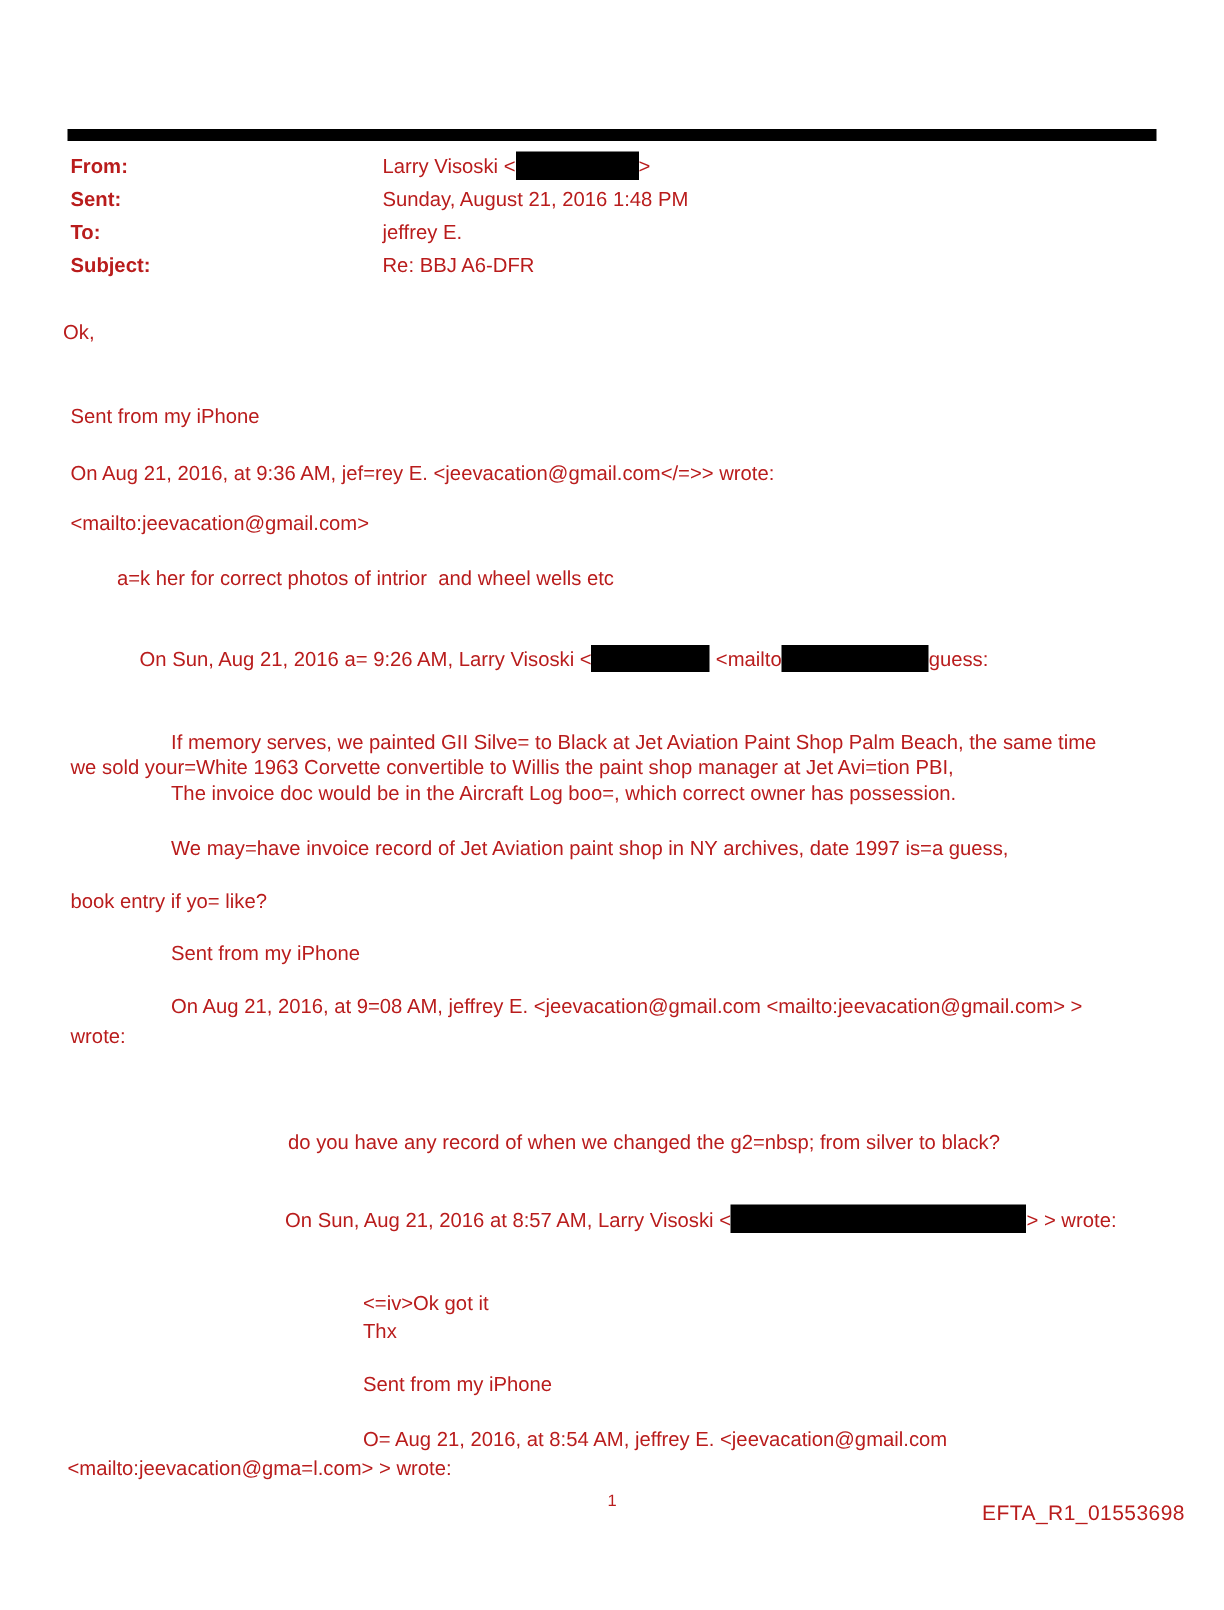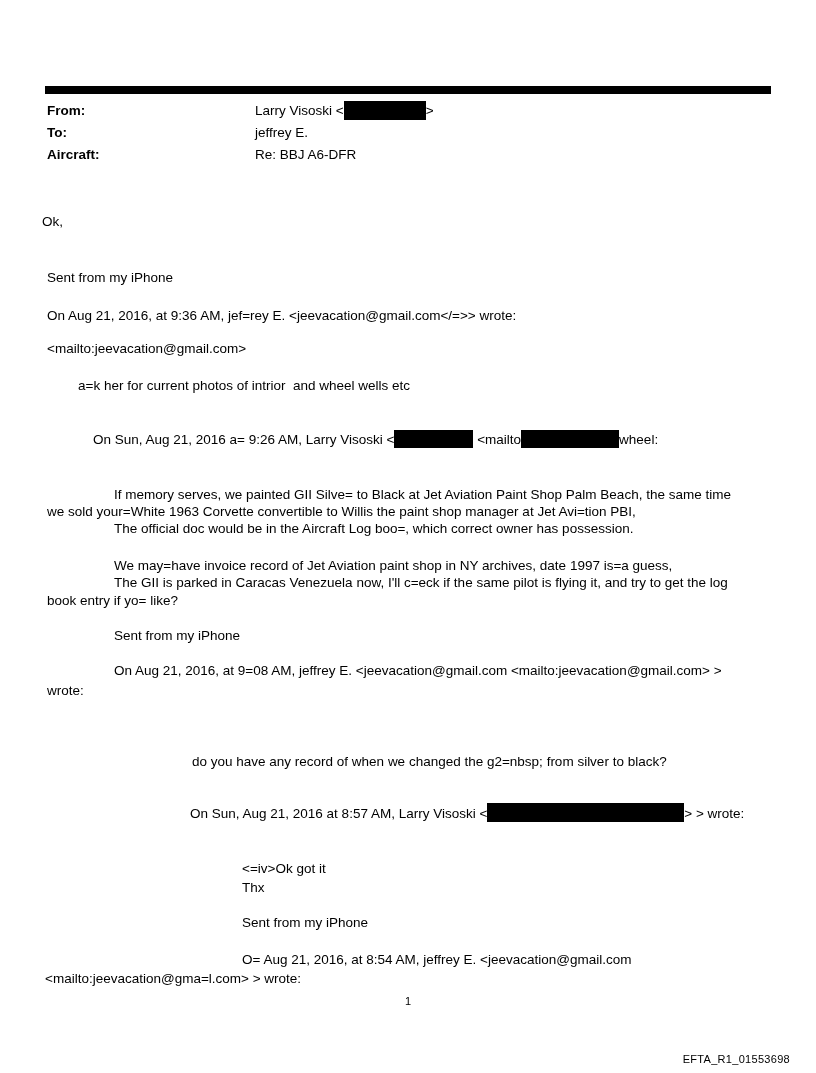--- a/index.html
+++ b/index.html
@@ -2,21 +2,21 @@
 <html><head>
 <meta charset="utf-8">
 <style>
   html, body { margin:0; padding:0; background:#ffffff; }
   .page {
     position:relative;
     width:816px; height:1073px;
     background:#ffffff;
     font-family:"Liberation Sans", sans-serif;
     font-size:13.5px;
-    color:#000000;
+    color:#b91c1c;
     overflow:hidden;
   }
   .top-rule {
     position:absolute; left:45px; top:86px;
     width:726px; height:8px; background:#000;
   }
   .hdr { position:absolute; left:47px; top:100px; }
   .hdr-row { display:flex; line-height:22px; white-space:pre; }
   .hdr-label { width:208px; font-weight:bold; }
   .redact {
@@ -25,59 +25,62 @@
   }
   .redact.hdr-bar { height:19px; vertical-align:-5px; }
   .line {
     position:absolute; white-space:pre; line-height:17px;
   }
   .page-number {
     position:absolute; left:0; right:0; top:995px;
     text-align:center; font-size:11px;
   }
   .bates {
-    position:absolute; right:26px; top:1053px;
-    font-size:11px; letter-spacing:0.3px;
+    position:absolute; right:26px; top:1000px;
+    font-size:14px; letter-spacing:0.3px;
   }
 </style>
 </head>
 <body>
 
 <div class="page">
 
   <div class="top-rule"></div>
 
   <div class="hdr">
     <div class="hdr-row">
       <span class="hdr-label">From:</span>
       <span class="hdr-value"><span>Larry Visoski &lt;</span><span class="redact hdr-bar" style="width:82px"></span><span>&gt;</span></span>
     </div>
     <div class="hdr-row">
+      <span class="hdr-label">Sent:</span>
+      <span class="hdr-value">Sunday, August 21, 2016 1:48 PM</span>
+    </div>
+    <div class="hdr-row">
       <span class="hdr-label">To:</span>
       <span class="hdr-value">jeffrey E.</span>
     </div>
     <div class="hdr-row">
-      <span class="hdr-label">Aircraft:</span>
+      <span class="hdr-label">Subject:</span>
       <span class="hdr-value">Re: BBJ A6-DFR</span>
     </div>
   </div>
 
   <div class="line" style="left:42px; top:213px">Ok,</div>
   <div class="line" style="left:47px; top:269px">Sent from my iPhone</div>
   <div class="line" style="left:47px; top:307px">On Aug 21, 2016, at 9:36 AM, jef=rey E. &lt;jeevacation@gmail.com&lt;/=&gt;&gt; wrote:</div>
   <div class="line" style="left:47px; top:340px">&lt;mailto:jeevacation@gmail.com&gt;</div>
-  <div class="line" style="left:78px; top:377px">a=k her for current photos of intrior  and wheel wells etc</div>
+  <div class="line" style="left:78px; top:377px">a=k her for correct photos of intrior  and wheel wells etc</div>
 
-  <div class="line" style="left:93px; top:430px"><span>On Sun, Aug 21, 2016 a= 9:26 AM, Larry Visoski &lt;</span><span class="redact" style="width:79px"></span><span> &lt;mailto</span><span class="redact" style="width:98px"></span><span>wheel:</span></div>
+  <div class="line" style="left:93px; top:430px"><span>On Sun, Aug 21, 2016 a= 9:26 AM, Larry Visoski &lt;</span><span class="redact" style="width:79px"></span><span> &lt;mailto</span><span class="redact" style="width:98px"></span><span>guess:</span></div>
 
   <div class="line" style="left:114px; top:486px">If memory serves, we painted GII Silve= to Black at Jet Aviation Paint Shop Palm Beach, the same time</div>
   <div class="line" style="left:47px;  top:503px">we sold your=White 1963 Corvette convertible to Willis the paint shop manager at Jet Avi=tion PBI,</div>
-  <div class="line" style="left:114px; top:520px">The official doc would be in the Aircraft Log boo=, which correct owner has possession.</div>
+  <div class="line" style="left:114px; top:520px">The invoice doc would be in the Aircraft Log boo=, which correct owner has possession.</div>
   <div class="line" style="left:114px; top:557px">We may=have invoice record of Jet Aviation paint shop in NY archives, date 1997 is=a guess,</div>
-  <div class="line" style="left:114px; top:574px">The GII is parked in Caracas Venezuela now, I'll c=eck if the same pilot is flying it, and try to get the log</div>
   <div class="line" style="left:47px;  top:592px">book entry if yo= like?</div>
   <div class="line" style="left:114px; top:627px">Sent from my iPhone</div>
   <div class="line" style="left:114px; top:662px">On Aug 21, 2016, at 9=08 AM, jeffrey E. &lt;jeevacation@gmail.com &lt;mailto:jeevacation@gmail.com&gt; &gt;</div>
   <div class="line" style="left:47px;  top:682px">wrote:</div>
   <div class="line" style="left:192px; top:753px">do you have any record of when we changed the g2=nbsp; from silver to black?</div>
 
   <div class="line" style="left:190px; top:803px"><span>On Sun, Aug 21, 2016 at 8:57 AM, Larry Visoski &lt;</span><span class="redact" style="width:197px; height:19px"></span><span>&gt; &gt; wrote:</span></div>
 
   <div class="line" style="left:242px; top:860px">&lt;=iv&gt;Ok got it</div>
   <div class="line" style="left:242px; top:879px">Thx</div>

